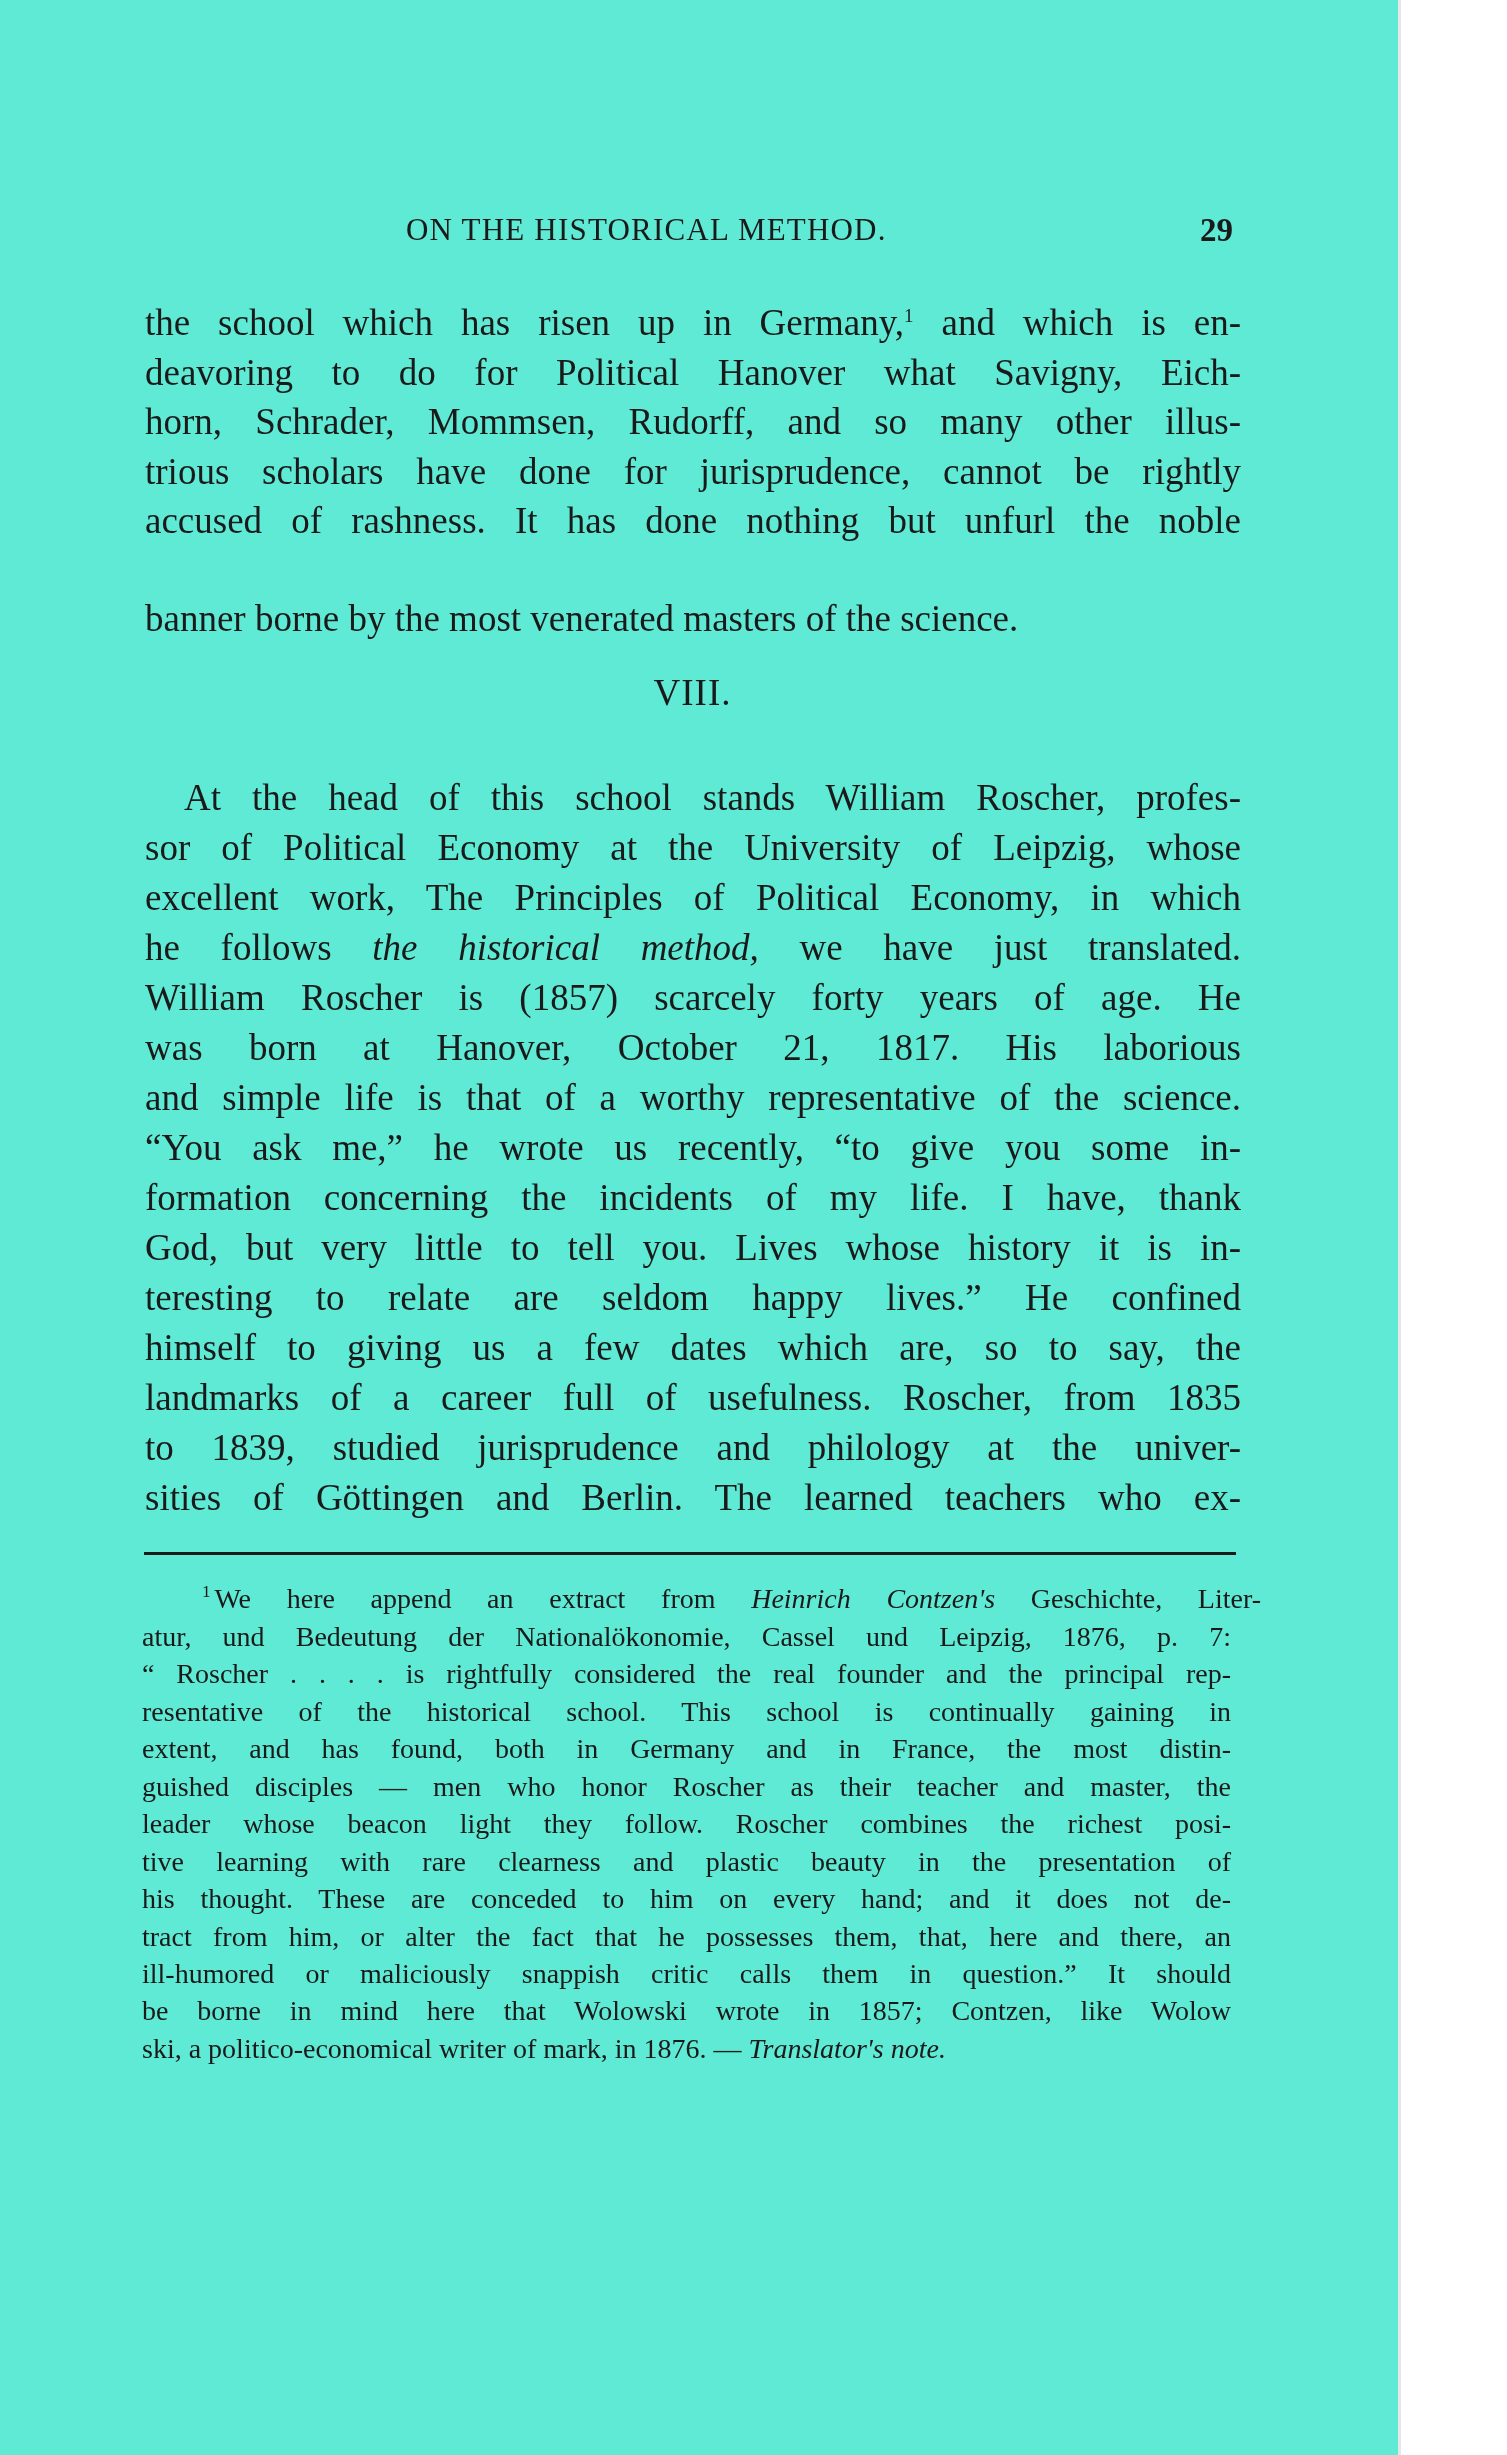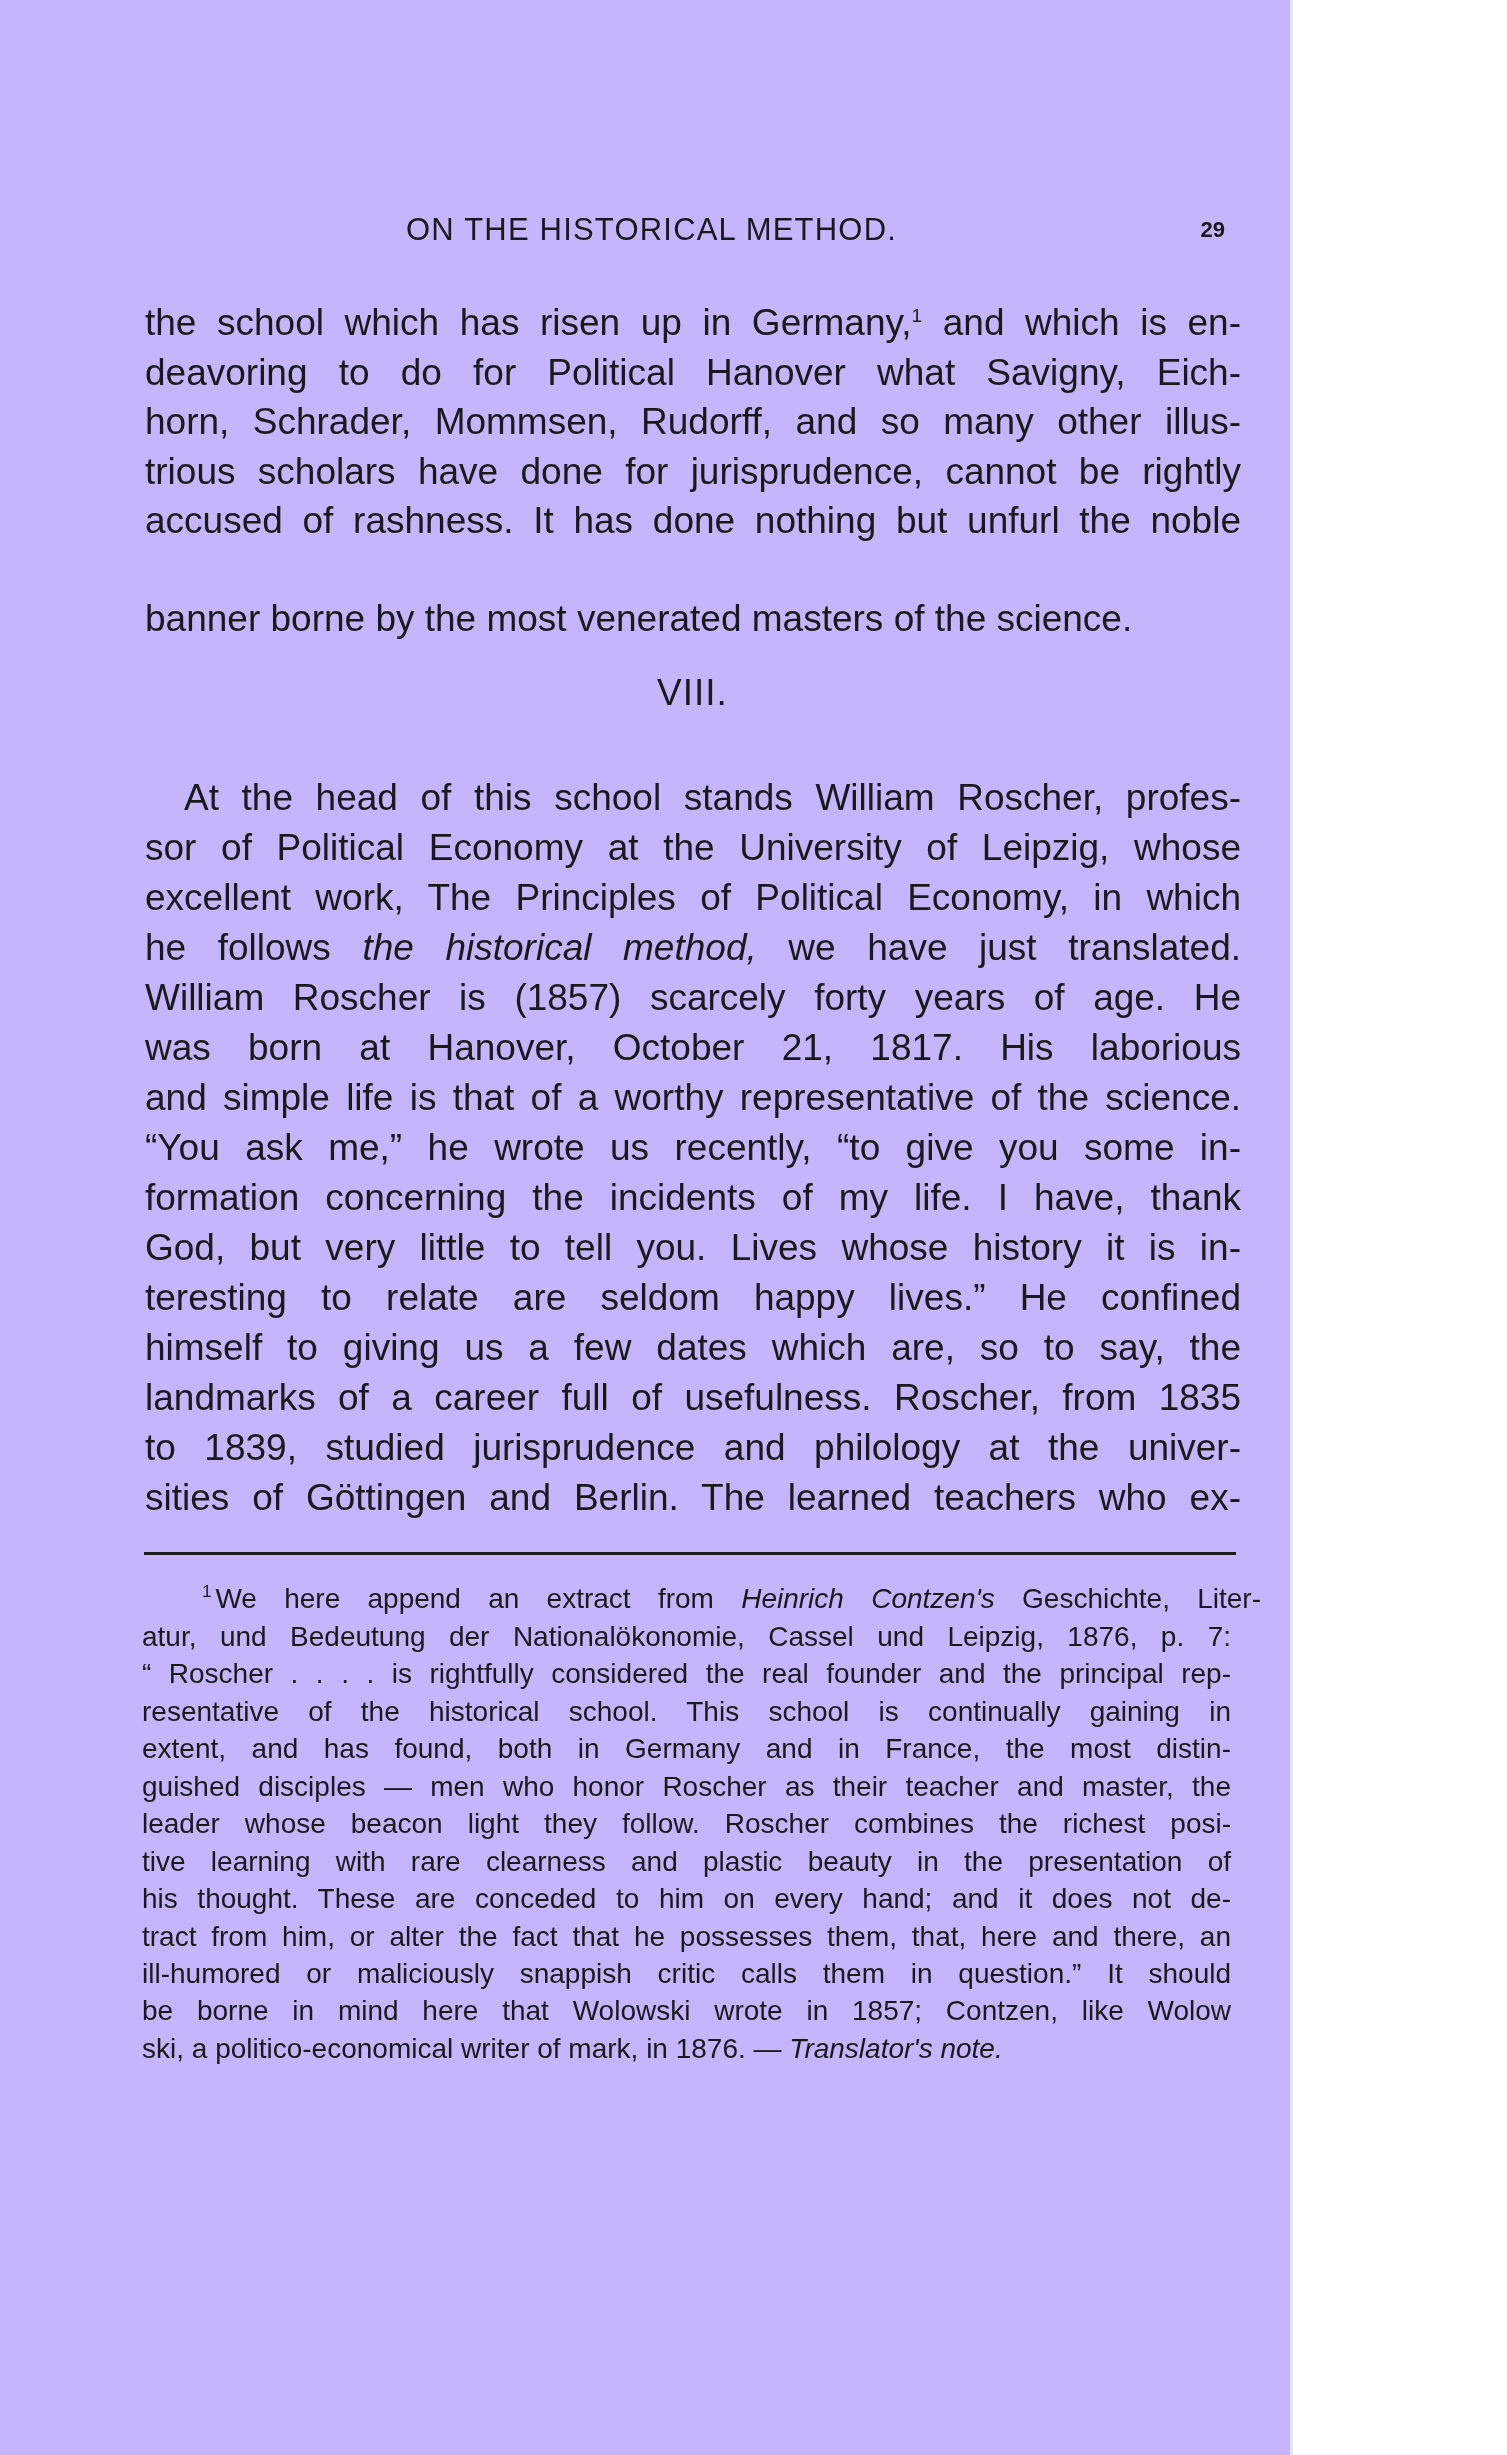--- a/index.html
+++ b/index.html
@@ -1,35 +1,35 @@
 <!DOCTYPE html>
 <html><head>
 <meta charset="utf-8">
 <style>
   html, body { margin: 0; padding: 0; background: #ffffff; }
   body { width: 1507px; height: 2456px; position: relative; overflow: hidden; }
   .page {
-    position: absolute; left: 0; top: 0; width: 1293px; height: 2456px;
-    background: #c4b5fd; color: #1a1a1a;
-    font-family: Liberation Sans, sans-serif;
+    position: absolute; left: 0; top: 0; width: 1401px; height: 2456px;
+    background: #5eead4; color: #1a1a1a;
+    font-family: Liberation Serif, serif;
   }
   .page-edge {
     position: absolute; right: 0; top: 0; width: 2.9px; height: 2456px;
     background: #e6e6e6;
   }
   .running-head {
     position: absolute; left: 144px; width: 1097px; top: 206px; height: 48px;
   }
   .running-title {
     position: absolute; left: 262px; top: 0;
     font-size: 31px; letter-spacing: 1.2px; line-height: 48px; white-space: nowrap;
   }
   .page-number {
-    position: absolute; right: 16px; top: 0;
-    font-size: 22px; font-weight: bold; line-height: 48px; text-align: right;
+    position: absolute; right: 8px; top: 0;
+    font-size: 33px; font-weight: bold; line-height: 48px; text-align: right;
   }
   .line {
     position: absolute; left: 145px; width: 1096px;
     font-size: 37px; line-height: 50px; height: 50px;
     white-space: nowrap; text-align: justify; text-align-last: justify;
   }
   .line.last { text-align-last: left; margin-top: 48px; }
   .line.indent { left: 184px; width: 1057px; }
   .section-heading {
     position: absolute; left: 0; width: 1507px; text-align: center;

